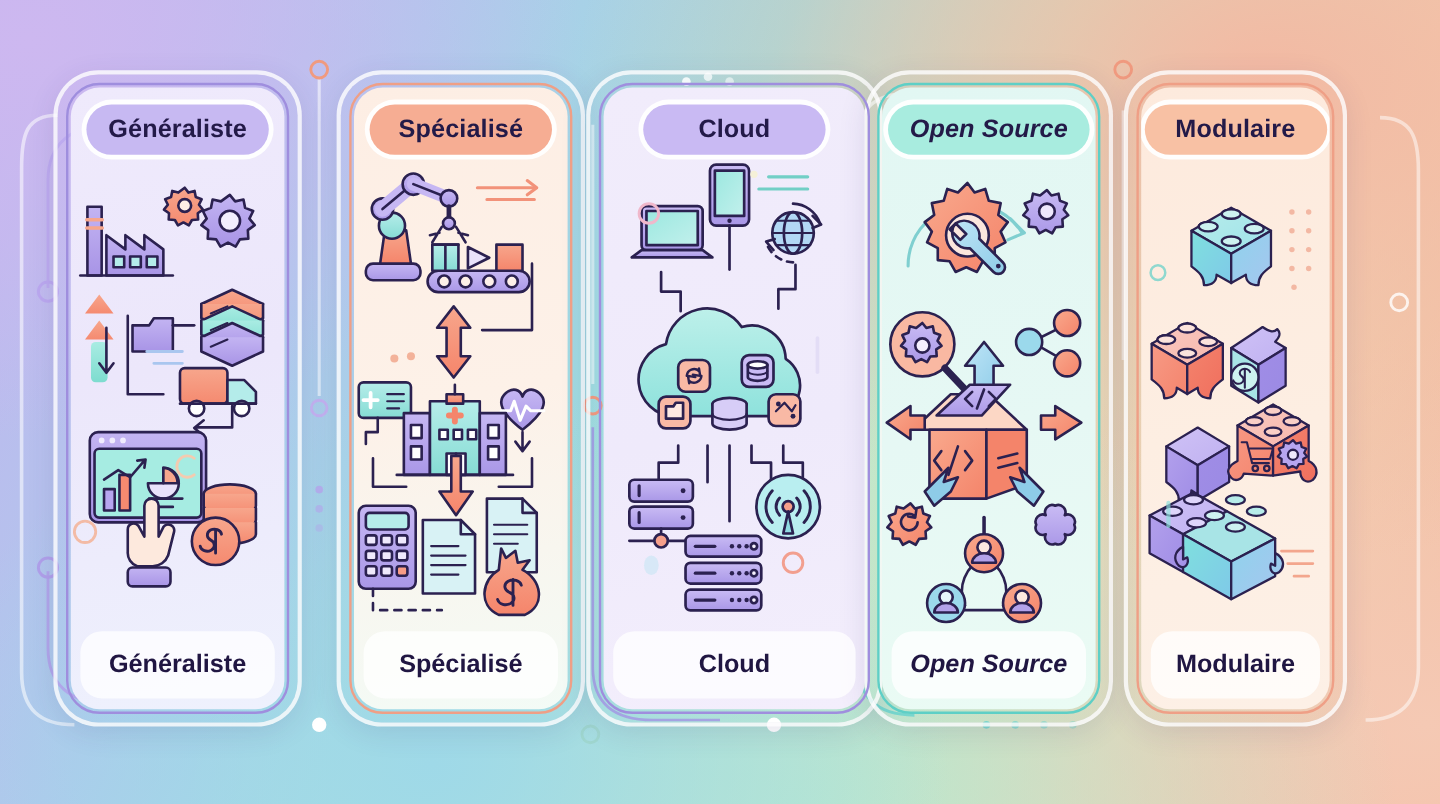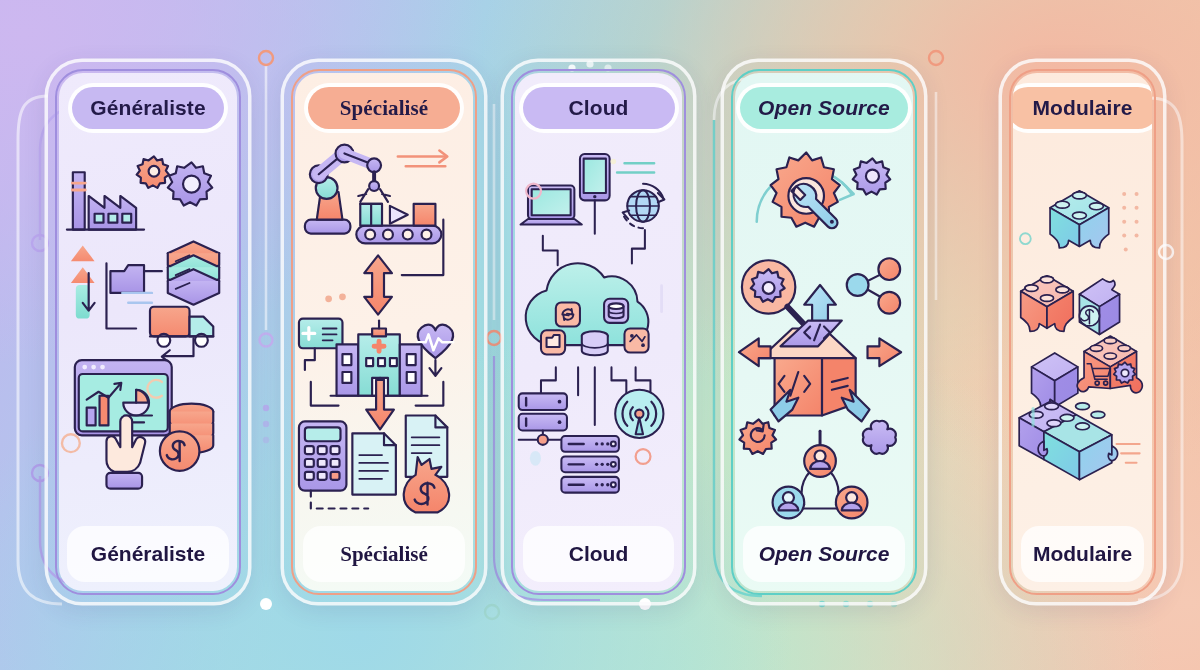--- a/index.html
+++ b/index.html
@@ -76,24 +76,24 @@
     display: flex; align-items: center; justify-content: center;
     z-index: 3;
   }
   .foot span {
     font-size: 21px; font-weight: bold; color: #201642;
     white-space: nowrap;
   }
 
   
   #card-0 { left: 48px;  top: 62px; width: 200px; height: 540px; --edge:#9f8ede; --pill:#c7b9f2; --bg: linear-gradient(170deg,#efeafc 0%,#ece7fb 45%,#eef1fd 100%); }
-  #card-1 { left: 284px; top: 62px; width: 200px; height: 540px; font-family: Liberation Serif, serif; --edge:#ef9f86; --pill:#f6ad93; --bg: linear-gradient(170deg,#fdeee4 0%,#fdf1e8 50%,#f3fbf6 100%); }
-  #card-2 { left: 504px; top: 62px; width: 189px; height: 540px; --edge:#9f8ede; --pill:#c9baf3; --bg: linear-gradient(170deg,#f1ecfb 0%,#efeafb 55%,#f3eefc 100%); }
+  #card-1 { left: 284px; top: 62px; width: 200px; height: 540px; --edge:#ef9f86; --pill:#f6ad93; --bg: linear-gradient(170deg,#fdeee4 0%,#fdf1e8 50%,#f3fbf6 100%); }
+  #card-2 { left: 492px; top: 62px; width: 240px; height: 540px; --edge:#9f8ede; --pill:#c9baf3; --bg: linear-gradient(170deg,#f1ecfb 0%,#efeafb 55%,#f3eefc 100%); }
   #card-3 { left: 724px; top: 62px; width: 200px; height: 540px; font-style: italic; --edge:#5ecfc6; --pill:#a8ecdf; --bg: linear-gradient(170deg,#e2f7f3 0%,#e6f8f4 55%,#eafbf4 100%); }
-  #card-4 { left: 1002px; top: 62px; width: 161px; height: 540px; --edge:#ef9f86; --pill:#f8c1a4; --bg: linear-gradient(170deg,#fdeadd 0%,#fdeee2 55%,#fdf0e6 100%); }
+  #card-4 { left: 940px; top: 62px; width: 179px; height: 540px; --edge:#ef9f86; --pill:#f8c1a4; --bg: linear-gradient(170deg,#fdeadd 0%,#fdeee2 55%,#fdf0e6 100%); }
 </style>
 </head>
 <body>
 
 <svg id="bg-deco" viewBox="0 0 1200 670">
   <defs>
     <linearGradient id="conA" x1="0" y1="0" x2="1" y2="1">
       <stop offset="0" stop-color="#b9a9ee"></stop>
         <stop offset="1" stop-color="#8fd9d2"></stop>
     </linearGradient>

